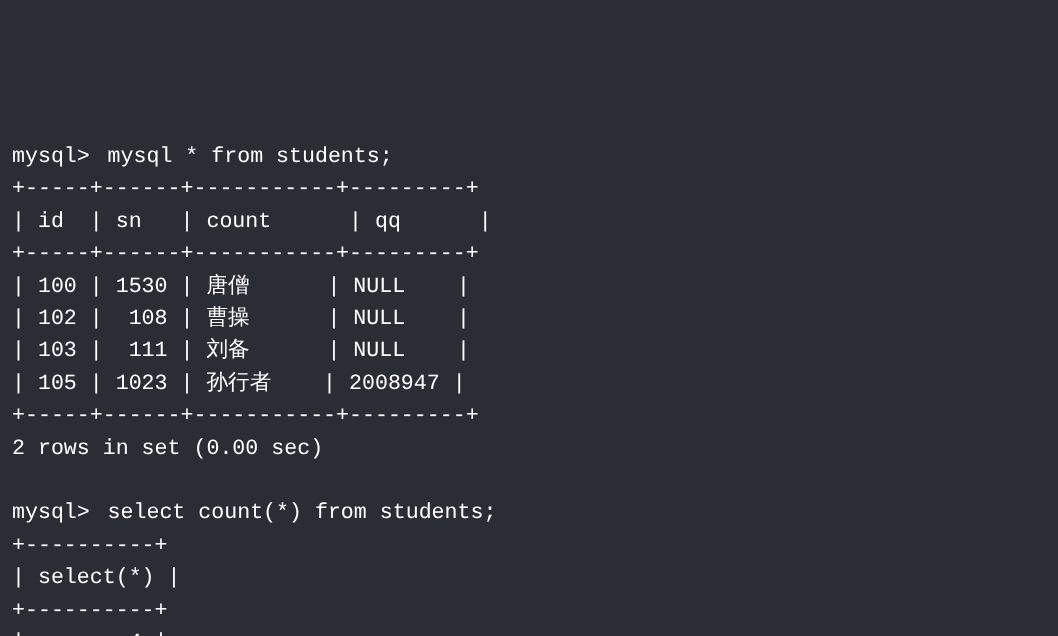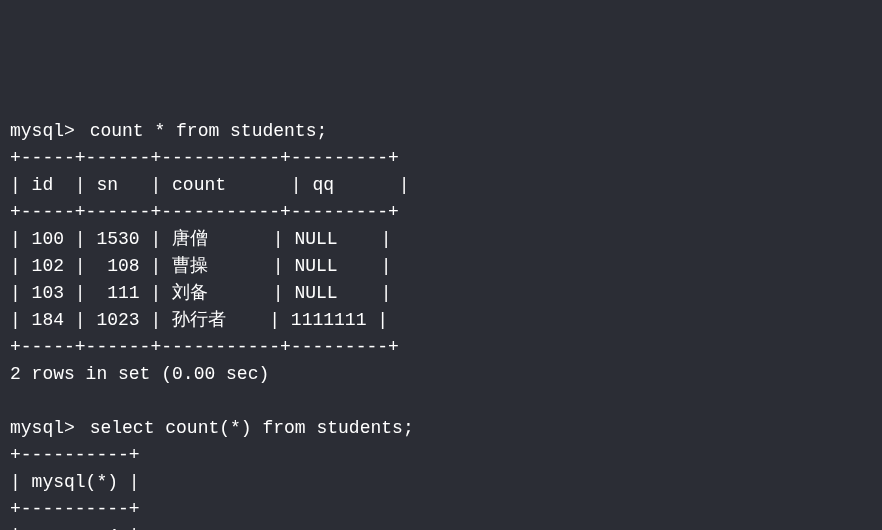--- a/index.html
+++ b/index.html
@@ -18,33 +18,33 @@
       width: 882px;
       height: 530px;
       overflow: hidden;
     }
   </style>
 </head>
 <body>
 
 
 
-<span>mysql&gt;</span> <span>count * from students;</span>
+<span>mysql&gt;</span> <span>mysql * from students;</span>
 <span>+-----+------+-----------+---------+</span>
 <span>| id  | sn   | count      | qq      |</span>
 <span>+-----+------+-----------+---------+</span>
 <span>| 100 | 1530 | 唐僧      | NULL    |</span>
 <span>| 102 |  108 | 曹操      | NULL    |</span>
 <span>| 103 |  111 | 刘备      | NULL    |</span>
-<span>| 184 | 1023 | 孙行者    | 1111111 |</span>
+<span>| 105 | 1023 | 孙行者    | 2008947 |</span>
 <span>+-----+------+-----------+---------+</span>
 <span>2 rows in set (0.00 sec)</span>
 
 <span>mysql&gt;</span> <span>select count(*) from students;</span>
 <span>+----------+</span>
-<span>| mysql(*) |</span>
+<span>| select(*) |</span>
 <span>+----------+</span>
 <span>|        4 |</span>
 
 
 
 
 
 
 </body></html>

